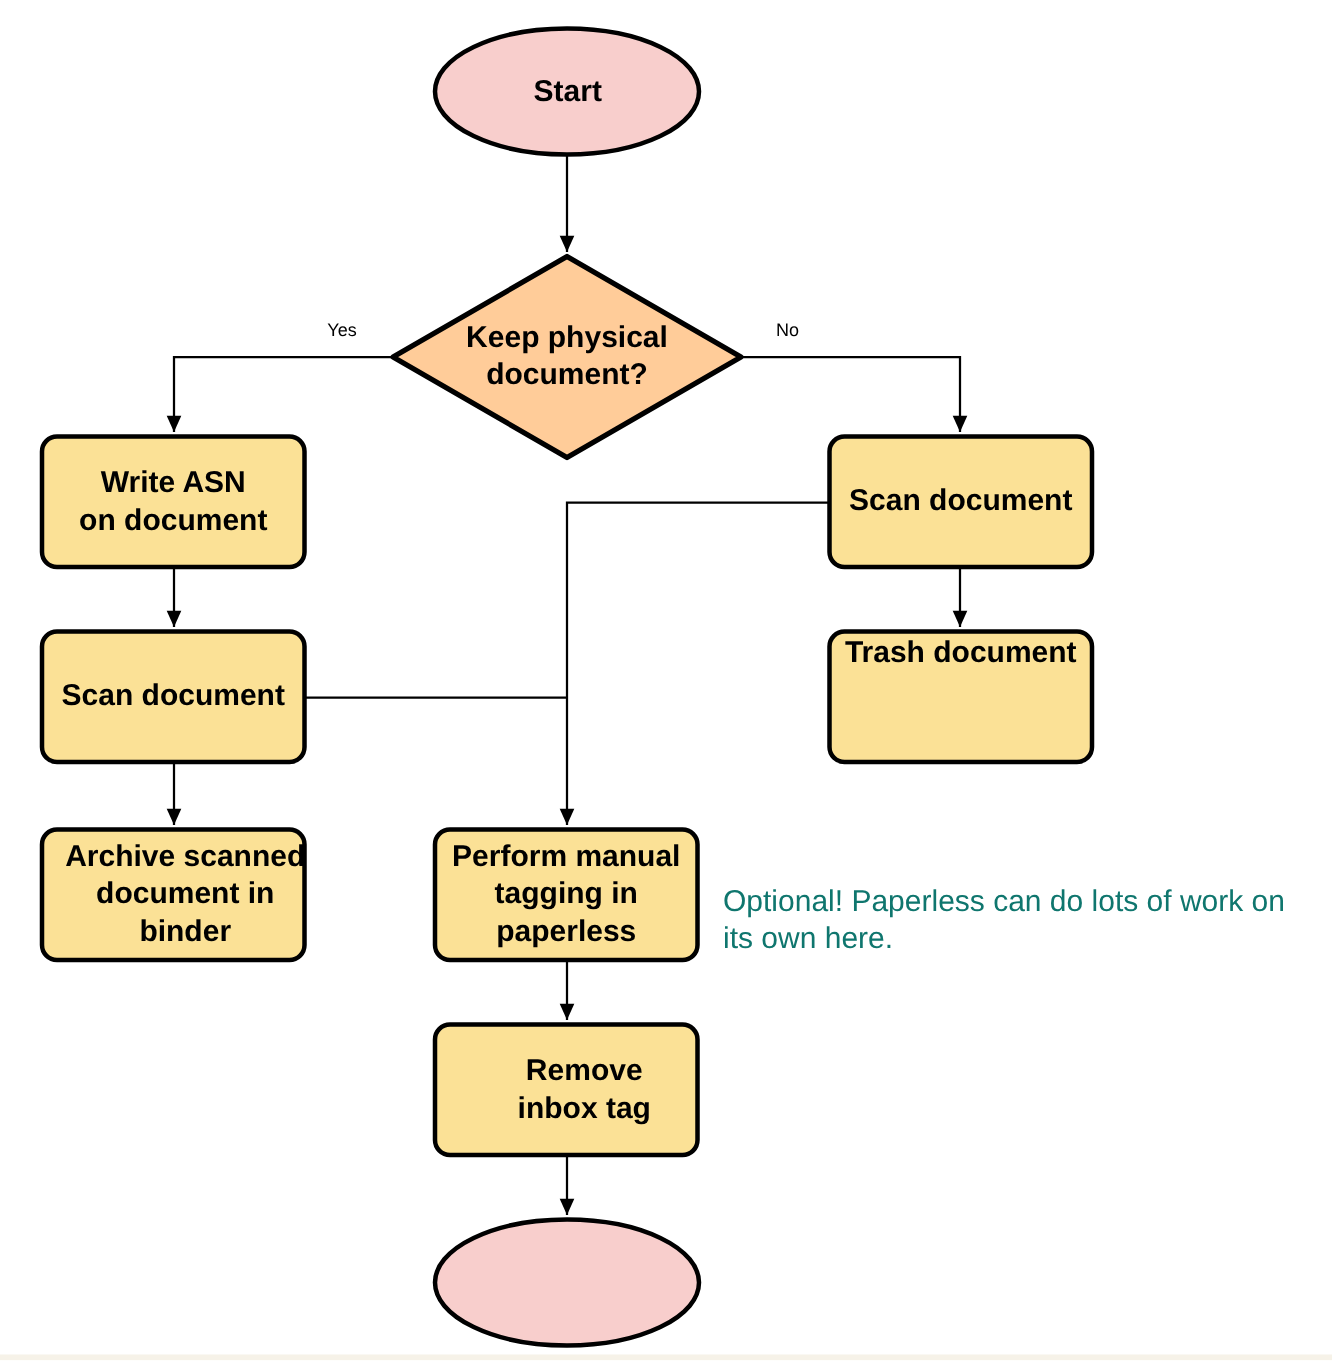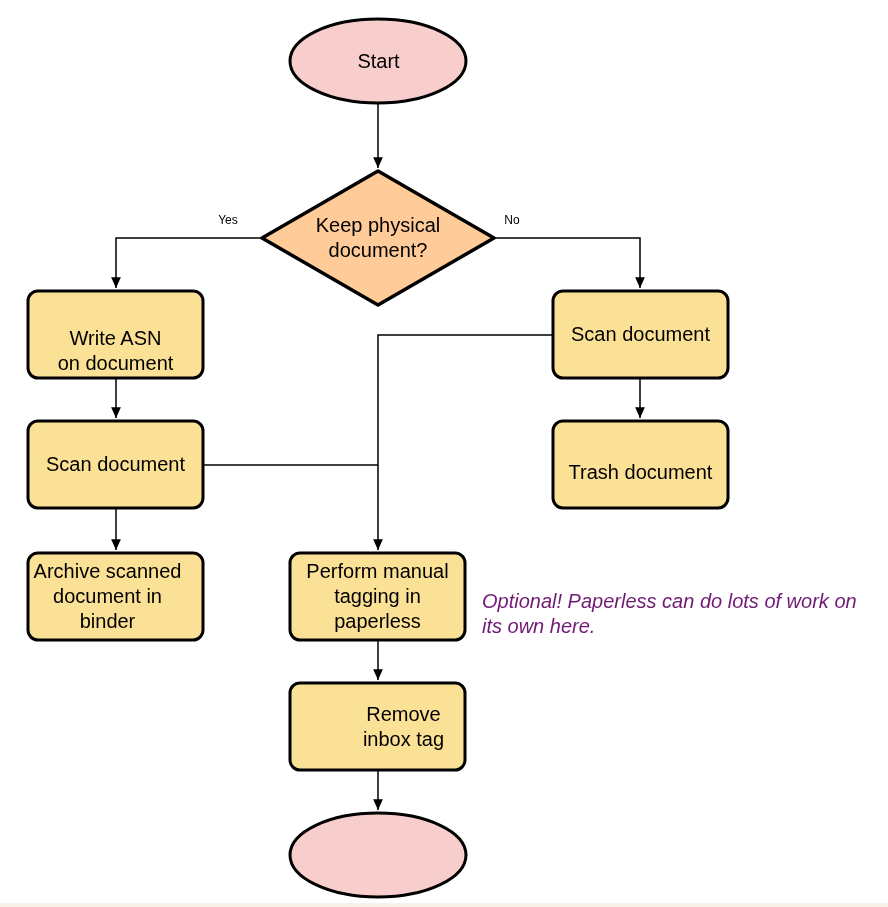--- a/index.html
+++ b/index.html
@@ -25,38 +25,38 @@
     position: absolute;
     display: flex;
     align-items: center;
     justify-content: center;
     text-align: center;
     white-space: pre-line;
     font-size: 20px;
     line-height: 25px;
     color: #000000;
     pointer-events: none;
+    font-weight: bold;
   }
   .edge-label {
     position: absolute;
     font-size: 12px;
     line-height: 22px;
     text-align: center;
     color: #000000;
   }
   .note {
     position: absolute;
     left: 482px;
     top: 589px;
     width: 406px;
     font-size: 20px;
     line-height: 25px;
-    font-style: italic;
     white-space: pre-line;
-    color: #701a75;
+    color: #0f766e;
   }
   .bottom-edge {
     position: absolute;
     left: 0;
     top: 903px;
     width: 888px;
     height: 4px;
     background: #f6f2e8;
   }
   
@@ -104,40 +104,40 @@
     </g>
   </svg>
 
   <div class="node-label" style="left:290px; top:19px; width:177px; height:84px;">Start</div>
 
   <div class="node-label" style="left:288px; top:172px; width:180px; height:132px;text-align:center;">Keep physical
 document?</div>
 
   <div class="edge-label" style="left:198px; top:209px; width:60px;">Yes</div>
 
-  <div class="edge-label" style="left:482px; top:209px; width:60px;">No</div>
+  <div class="edge-label" style="left:495px; top:209px; width:60px;">No</div>
 
-  <div class="node-label" style="left:28px; top:291px; width:175px; height:87px;margin-top:16px;">Write ASN
+  <div class="node-label" style="left:28px; top:291px; width:175px; height:87px;">Write ASN
 on document</div>
 
   <div class="node-label" style="left:28px; top:421px; width:175px; height:87px;">Scan document</div>
 
-  <div class="node-label" style="left:20px; top:553px; width:175px; height:87px;">Archive scanned
+  <div class="node-label" style="left:36px; top:553px; width:175px; height:87px;">Archive scanned
 document in
 binder</div>
 
   <div class="node-label" style="left:553px; top:291px; width:175px; height:87px;">Scan document</div>
 
-  <div class="node-label" style="left:553px; top:437px; width:175px; height:70px;">Trash document</div>
+  <div class="node-label" style="left:553px; top:400px; width:175px; height:70px;">Trash document</div>
 
   <div class="node-label" style="left:290px; top:553px; width:175px; height:87px;">Perform manual
 tagging in
 paperless</div>
 
-  <div class="node-label" style="left:304px; top:683px; width:199px; height:87px;">Remove
+  <div class="node-label" style="left:290px; top:683px; width:199px; height:87px;">Remove
 inbox tag</div>
 
 
   <div class="note">Optional! Paperless can do lots of work on
 its own here.</div>
 
   <div class="bottom-edge"></div>
 
 </div>
 

